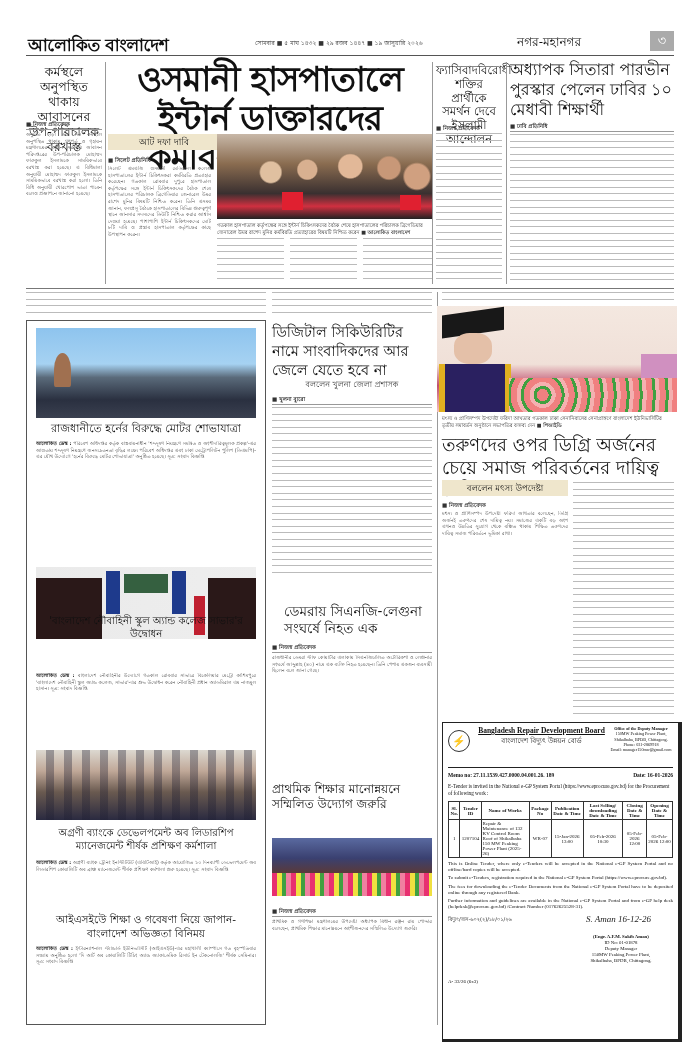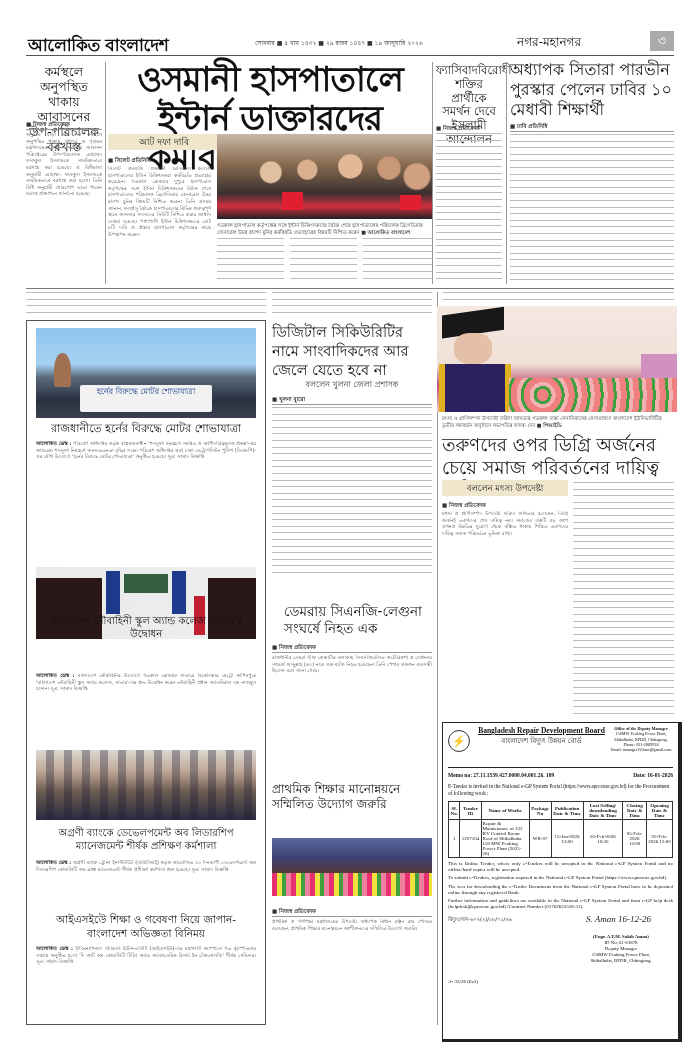--- a/index.html
+++ b/index.html
@@ -75,21 +75,20 @@
 <div class="abs h-sub" style="left:272px;top:380px;width:160px;font-size:8px;color:#444">বললেন খুলনা জেলা প্রশাসক</div>
 <div class="abs byline" style="left:272px;top:396px">■ খুলনা ব্যুরো</div>
 <div class="abs hrule" style="left:272px;top:404px;width:160px"></div>
 <div class="abs lines" style="left:272px;top:407px;width:160px;height:172px"></div>
 <div class="abs lines" style="left:272px;top:292px;width:160px;height:22px"></div>
 
 <div class="abs box" style="left:26px;top:320px;width:240px;height:705px"></div>
 <div class="abs lines" style="left:26px;top:292px;width:240px;height:22px"></div>
 
 <div class="abs photo" style="left:36px;top:328px;width:220px;height:90px;background:linear-gradient(180deg,#8ec4ee 0%,#a6d2f2 40%,#5a6a7a 55%,#2a3040 80%,#3a4050 100%)">
-  <div style="position:absolute;left:20%;top:63%;width:60%;height:30%;background:#f2f2f2;border-radius:2px;text-align:center;font-size:8px;line-height:14px;color:#1a3c8c">হর্নের বিরুদ্ধে মোটর শোভাযাত্রা</div>
   <div style="position:absolute;left:8%;top:28%;width:8%;height:38%;background:#a07050;border-radius:50% 50% 10% 10%"></div>
 </div>
 <div class="abs h-sub" style="left:36px;top:422px;width:220px;font-size:11px">রাজধানীতে হর্নের বিরুদ্ধে মোটর শোভাযাত্রা</div>
 <div class="abs txt" style="left:36px;top:441px;width:220px;height:108px"><b style="color:#111">আলোকিত ডেস্ক :</b> <span>পরিবেশ অধিদপ্তর কর্তৃক বাস্তবায়নাধীন 'শব্দদূষণ নিয়ন্ত্রণে সমন্বিত ও অংশীদারিত্বমূলক প্রকল্প'-এর আওতায় শব্দদূষণ নিয়ন্ত্রণে জনসচেতনতা বৃদ্ধির লক্ষ্যে পরিবেশ অধিদপ্তর এবং ঢাকা মেট্রোপলিটন পুলিশ (ডিএমপি)-এর যৌথ উদ্যোগে 'হর্নের বিরুদ্ধে মোটর শোভাযাত্রা' অনুষ্ঠিত হয়েছে। সূত্র: সংবাদ বিজ্ঞপ্তি</span></div>
 
 <div class="abs photo" style="left:36px;top:567px;width:220px;height:72px;background:linear-gradient(90deg,#eaeaea 0%,#eee 100%)">
   <div style="position:absolute;left:0;top:15%;width:30%;height:85%;background:#2a1818"></div>
   <div style="position:absolute;left:32%;top:5%;width:6%;height:60%;background:#1e3a8c"></div>
   <div style="position:absolute;left:62%;top:5%;width:6%;height:60%;background:#1e3a8c"></div>
   <div style="position:absolute;left:40%;top:10%;width:20%;height:26%;background:#356040"></div>

